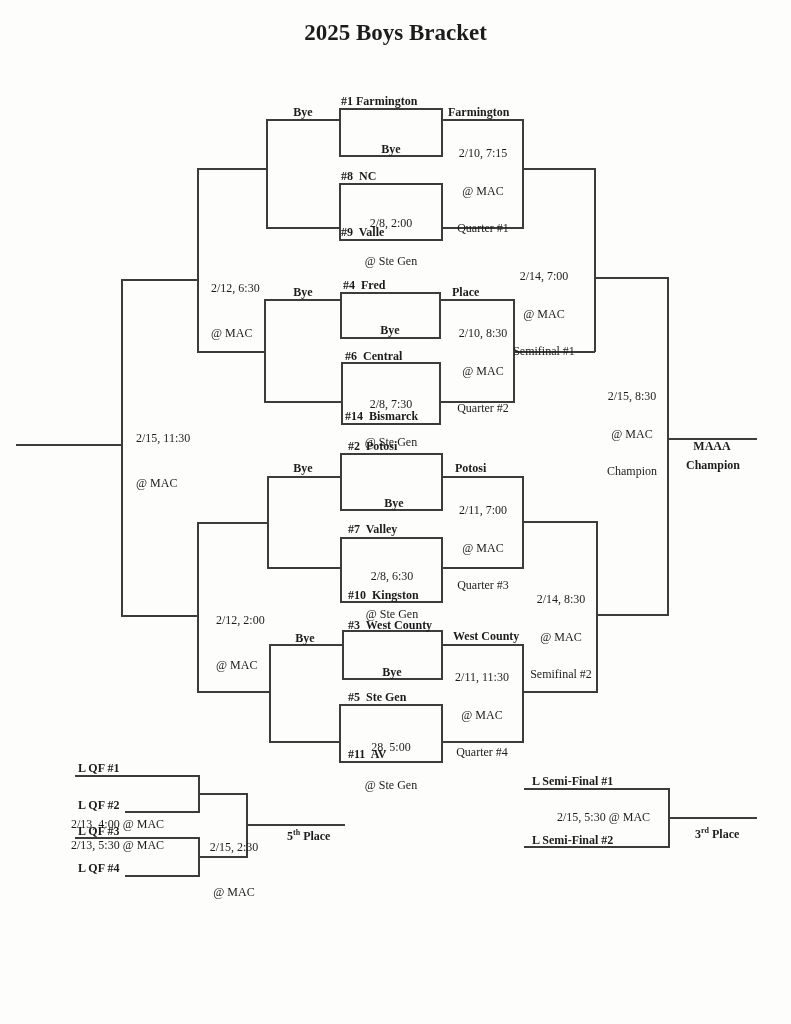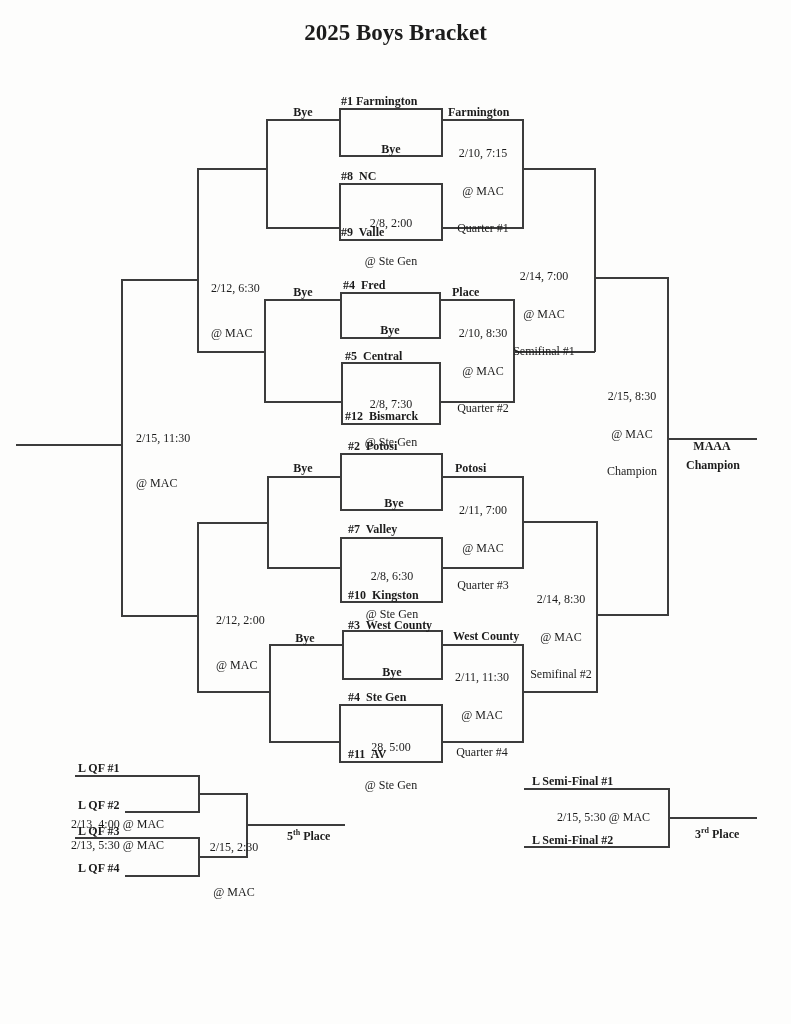--- a/index.html
+++ b/index.html
@@ -70,26 +70,26 @@
   <div class="box" style="left:341px;top:362px;width:100px;height:63px"></div>
   <div class="lbl ctr" style="left:303px;top:286px">Bye</div>
   <div class="lbl" style="left:343px;top:279px">#4  Fred</div>
   <div class="lbl ctr" style="left:390px;top:324px">Bye</div>
   <div class="lbl" style="left:452px;top:286px">Place</div>
   <div class="info ctr" style="left:483px;top:302px">
     <span>2/10, 8:30</span>
     <span>@ MAC</span>
     <span>Quarter #2</span>
   </div>
-  <div class="lbl" style="left:345px;top:350px">#5  Central</div>
+  <div class="lbl" style="left:345px;top:350px">#6  Central</div>
   <div class="info ctr" style="left:391px;top:373px">
     <span>2/8, 7:30</span>
     <span>@ Ste Gen</span>
   </div>
-  <div class="lbl" style="left:345px;top:410px">#12  Bismarck</div>
+  <div class="lbl" style="left:345px;top:410px">#14  Bismarck</div>
 
   <div class="vl" style="left:197px;top:168px;height:185px"></div>
   <div class="hl" style="left:122px;top:279px;width:76px"></div>
   <div class="info" style="left:211px;top:251px;line-height:15px">
     <span>2/12, 6:30</span>
     <span>@ MAC</span>
   </div>
   <div class="vl" style="left:594px;top:168px;height:184px"></div>
   <div class="hl" style="left:595px;top:277px;width:73px"></div>
   <div class="info ctr" style="left:544px;top:245px">
@@ -136,21 +136,21 @@
   <div class="box" style="left:339px;top:704px;width:104px;height:59px"></div>
   <div class="lbl ctr" style="left:305px;top:632px">Bye</div>
   <div class="lbl" style="left:348px;top:619px">#3  West County</div>
   <div class="lbl ctr" style="left:392px;top:666px">Bye</div>
   <div class="lbl" style="left:453px;top:630px">West County</div>
   <div class="info ctr" style="left:482px;top:646px">
     <span>2/11, 11:30</span>
     <span>@ MAC</span>
     <span>Quarter #4</span>
   </div>
-  <div class="lbl" style="left:348px;top:691px">#4  Ste Gen</div>
+  <div class="lbl" style="left:348px;top:691px">#5  Ste Gen</div>
   <div class="info ctr" style="left:391px;top:716px">
     <span>28, 5:00</span>
     <span>@ Ste Gen</span>
   </div>
   <div class="lbl" style="left:348px;top:748px">#11  AV</div>
 
   <div class="vl" style="left:197px;top:522px;height:171px"></div>
   <div class="hl" style="left:122px;top:615px;width:76px"></div>
   <div class="info" style="left:216px;top:583px;line-height:15px">
     <span>2/12, 2:00</span>

